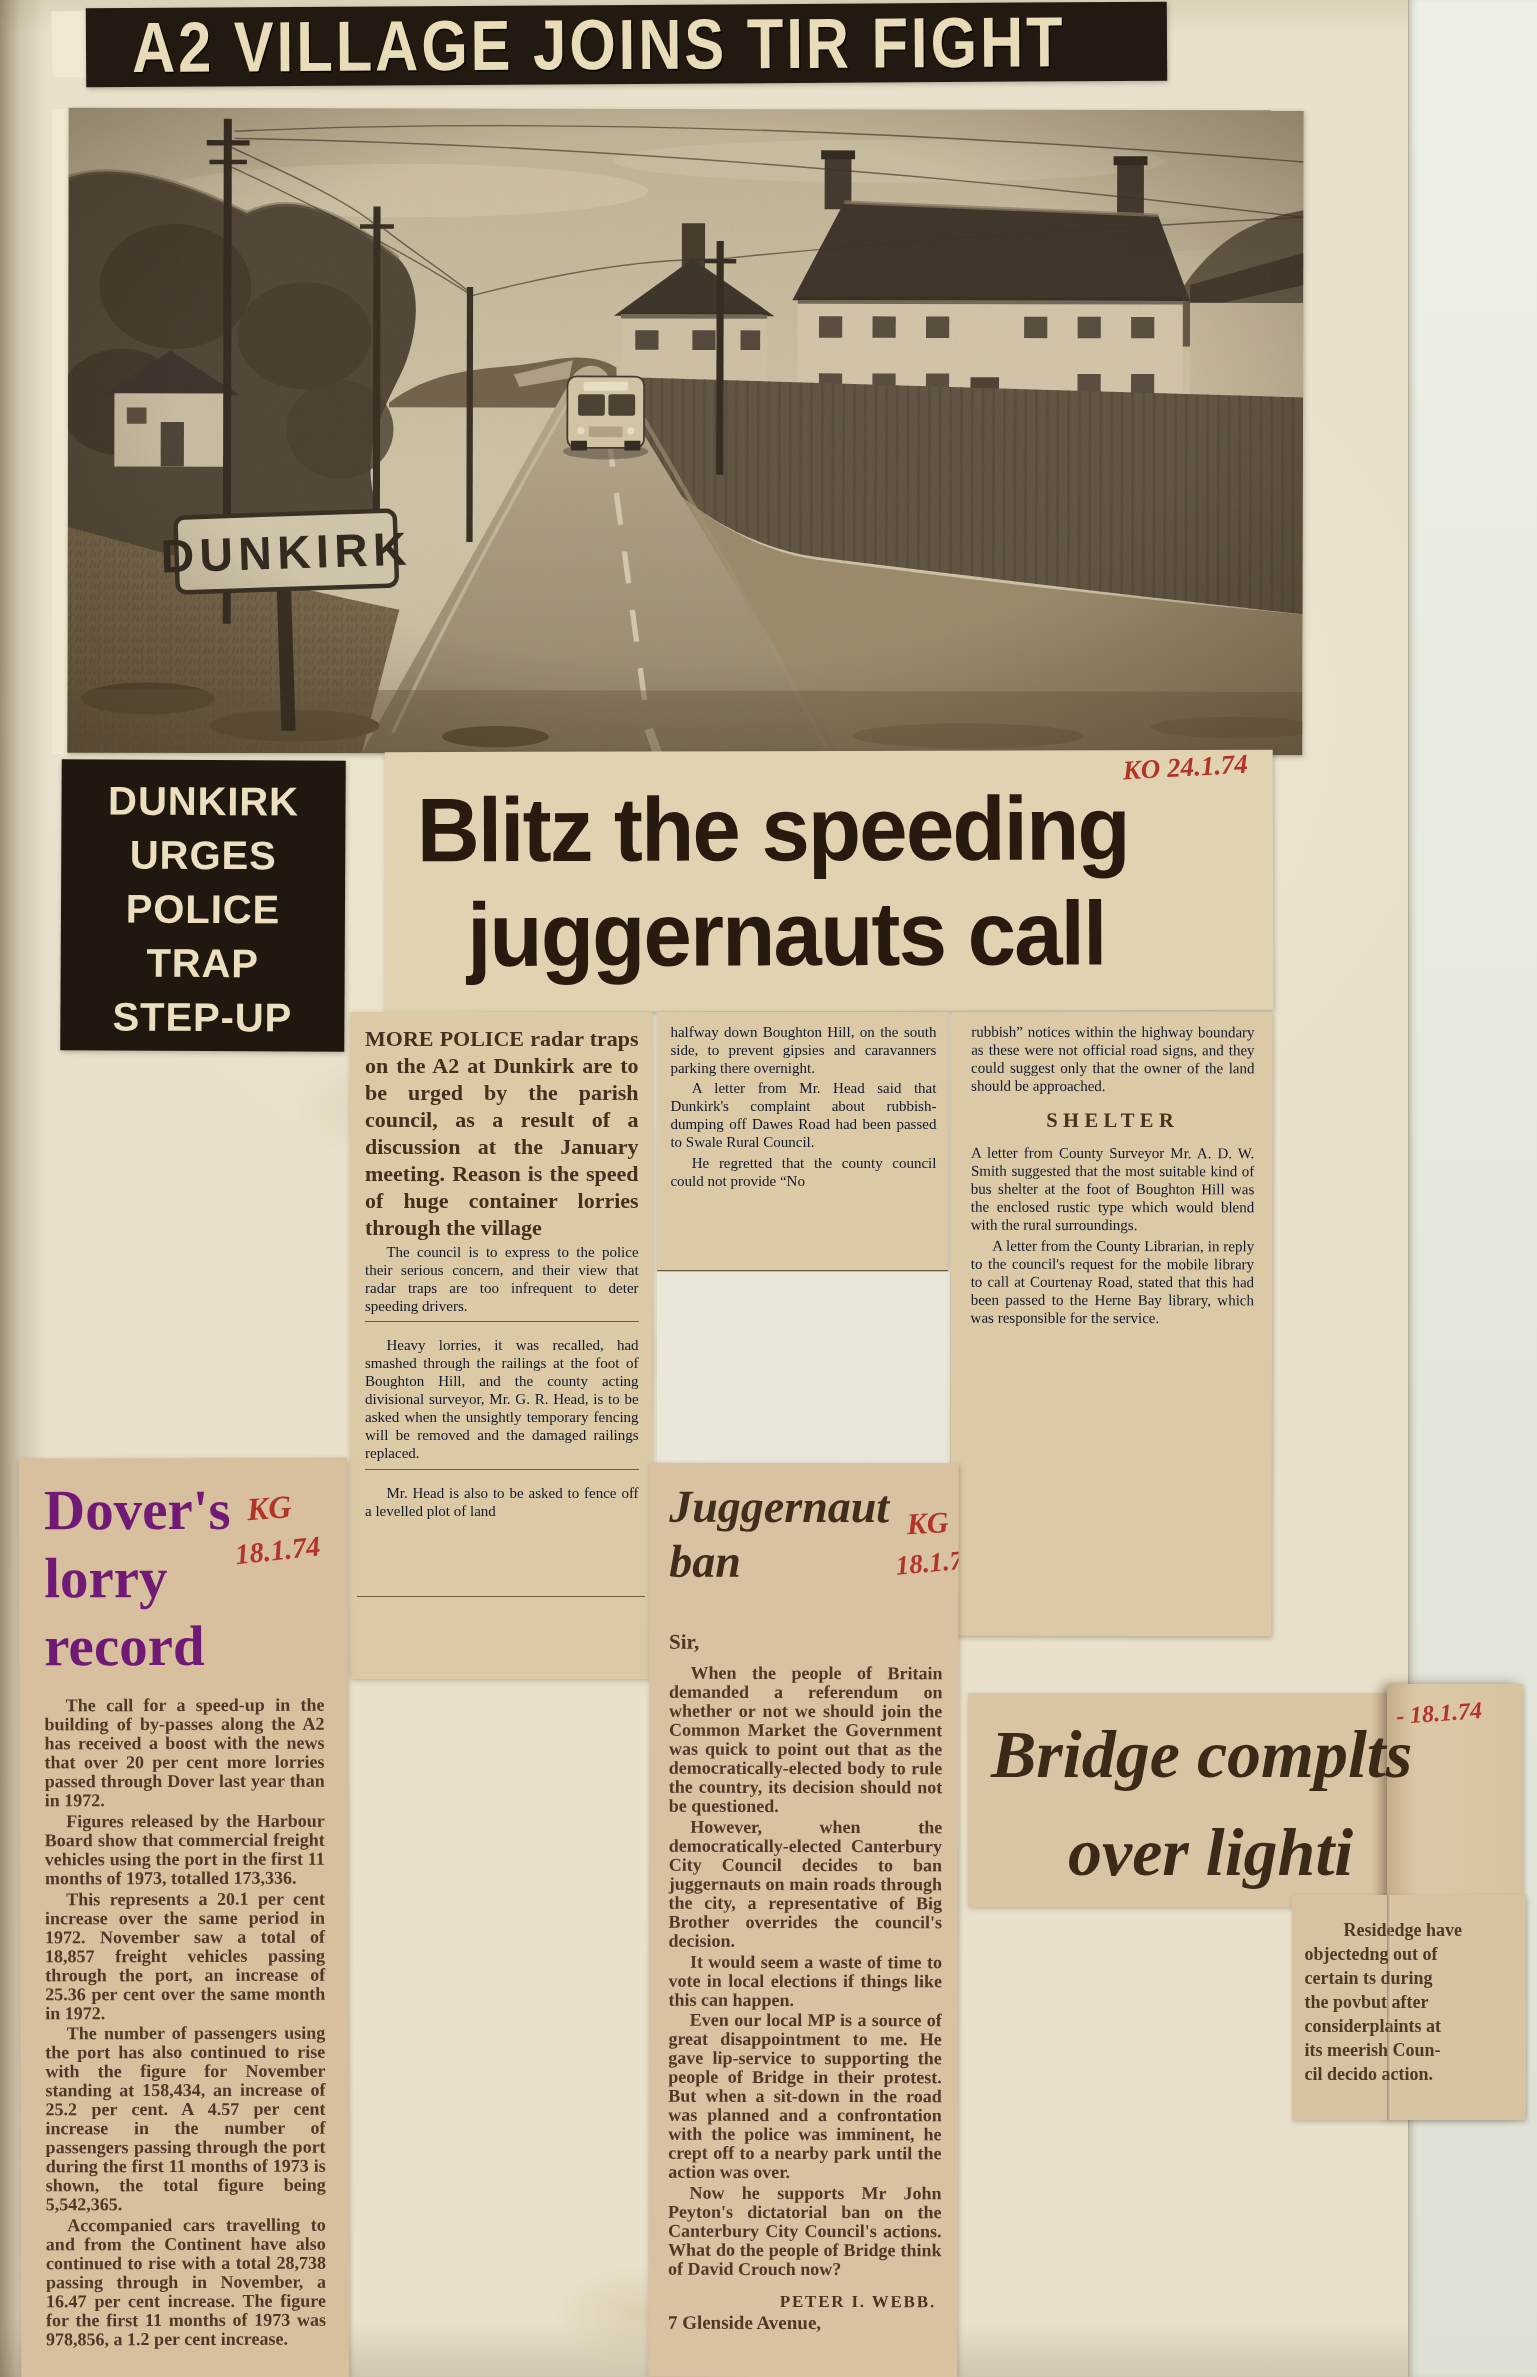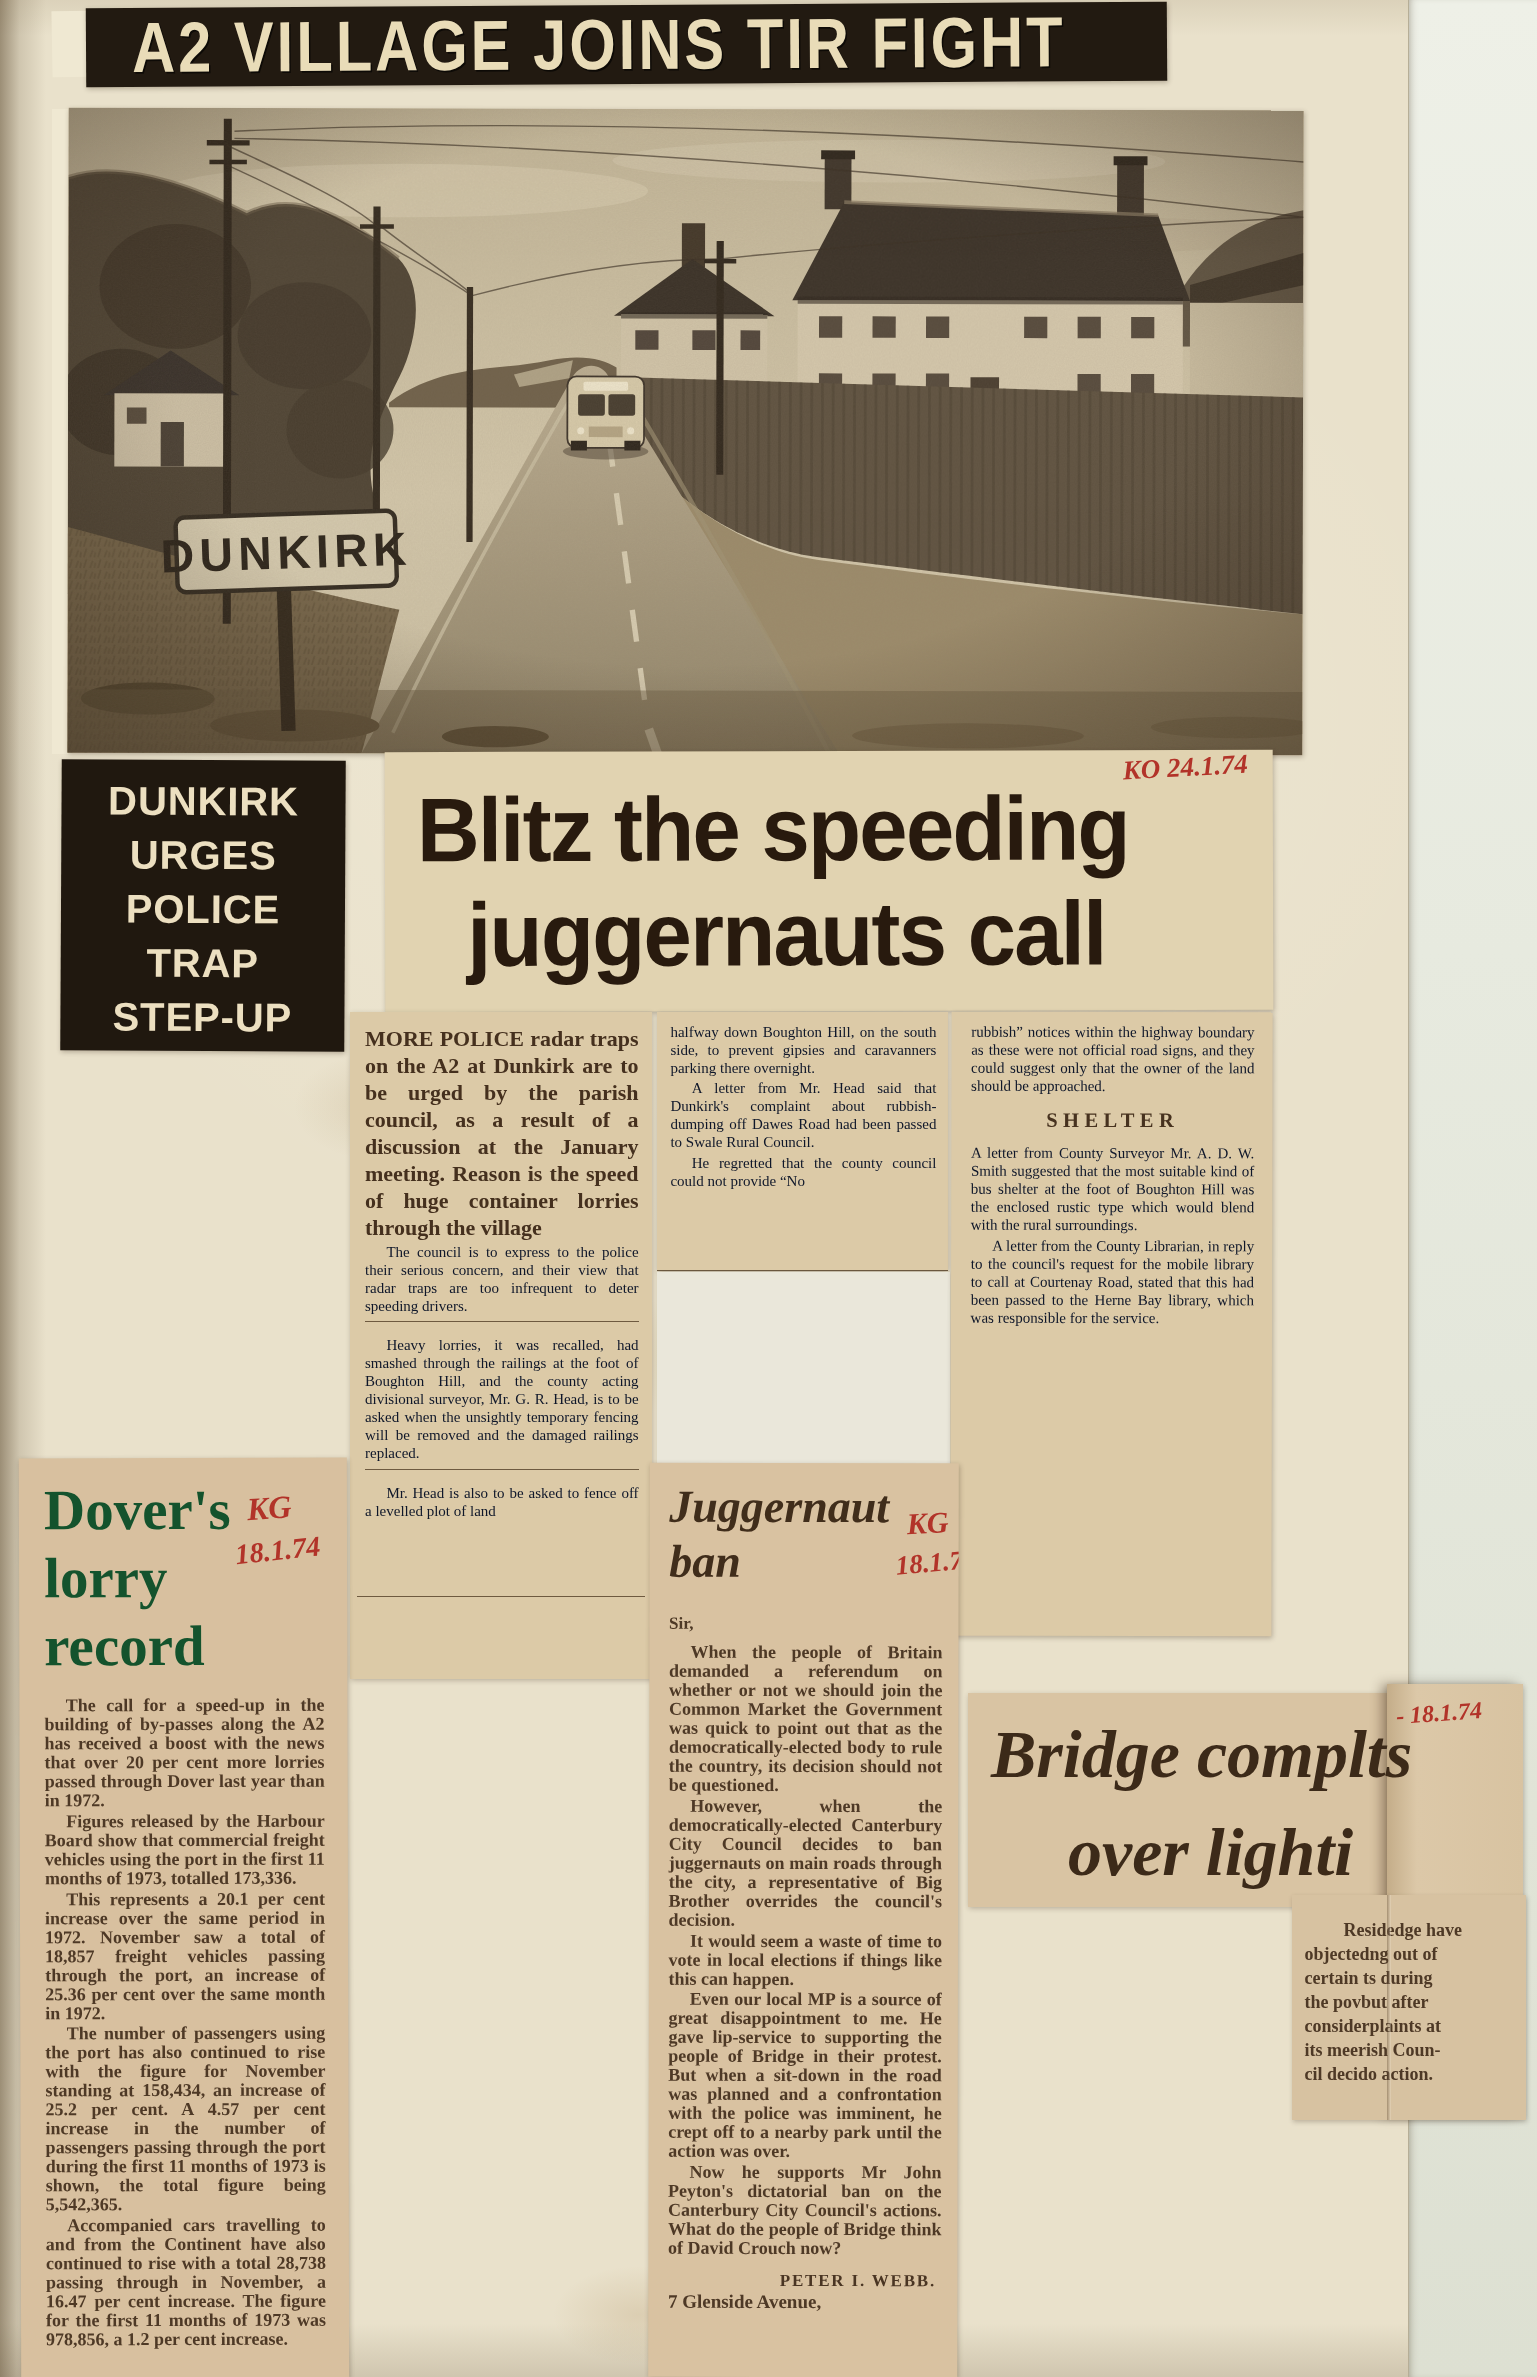--- a/index.html
+++ b/index.html
@@ -62,34 +62,34 @@
   .col1-clip::after{content:"";position:absolute;left:7.1px;right:7.1px;bottom:82px;border-top:1.8px solid #6e5a40;}
   .col1-list .para:nth-child(2),.col1-list .para:nth-child(3){border-top:1.8px solid #6e5a40;padding-top:14px;margin-top:6.2px;}
   .col2-clip{left:657px;top:1012px;width:291px;height:259px;padding:10.7px 11.6px 0 13.4px;border-bottom:1.8px solid #6b583f;}
   .gap-patch{left:657px;top:1272px;width:293px;height:202px;background:#eae7da;box-shadow:0.9px 0.9px 3.6px rgba(55,40,22,.18);}
   .col3-clip{left:951px;top:1012px;width:321px;height:624px;padding:10.7px 18px 0 19.6px;transform:rotate(.12deg);}
   .crosshead{font-size:20.5px;font-weight:700;letter-spacing:5.4px;text-align:center;color:#47321f;margin:14.3px 0 12.5px;text-indent:0;}
 
   
   .dover-clip{left:19.6px;top:1458px;width:328px;height:920px;background:#d8c09f;padding:18px 23px 0 25px;
     box-sizing:border-box;transform:rotate(-.15deg);overflow:hidden;}
-  .dover-line{font-size:57px;line-height:68px;font-weight:700;color:#14532d;}
+  .dover-line{font-size:57px;line-height:68px;font-weight:700;color:#701a75;}
   .dover-red1{left:228px;top:32px;font-size:32px;transform:rotate(-4deg);}
   .dover-red2{left:216px;top:77px;font-size:28.5px;transform:rotate(-6deg);}
   .body20 p{margin:0 0 1.8px;}
   .body20{font-size:18px;line-height:19px;color:#4e3926;font-weight:700;text-align:justify;}
   .dover-body{margin-top:16px;}
 
   
   .jugg-clip{left:649px;top:1463px;width:309px;height:914px;background:#d9c2a1;padding:16px 16px 0 19.6px;
     box-sizing:border-box;transform:rotate(.1deg);overflow:hidden;}
   .jugg-line{font-style:italic;font-size:46px;line-height:55px;font-weight:700;color:#402d1b;}
   .jugg-red1{left:257px;top:43px;font-size:30px;transform:rotate(-3deg);}
   .jugg-red2{left:246px;top:84px;font-size:27px;transform:rotate(-5deg);}
-  .salutation{font-size:17px;font-weight:700;color:#4e3926;margin-top:25px;}
+  .salutation{font-size:21px;font-weight:700;color:#4e3926;margin-top:41px;}
   .letter-body{margin-top:9px;}
   .signature{font-size:17px;font-weight:700;color:#4a3523;text-align:right;letter-spacing:1.8px;margin-top:12.5px;padding-right:5.4px;}
   .address{font-size:19px;font-weight:700;color:#4e3926;margin-top:0;}
 
   
   .bridge-head{left:968px;top:1693px;width:500px;height:214px;background:#d9c4a3;z-index:3;}
   .bridge-flap{left:1387px;top:1684px;width:136px;height:432px;z-index:4;
     background:linear-gradient(90deg,#c4ad89,#dcc8a8 22%,#d8c3a1);
     box-shadow:-6.2px 0 10.7px rgba(60,40,20,.38),0.9px 1.8px 5.4px rgba(55,40,22,.3);}
   .bridge-red{left:9px;top:16px;font-size:24px;transform:rotate(-4deg);}

